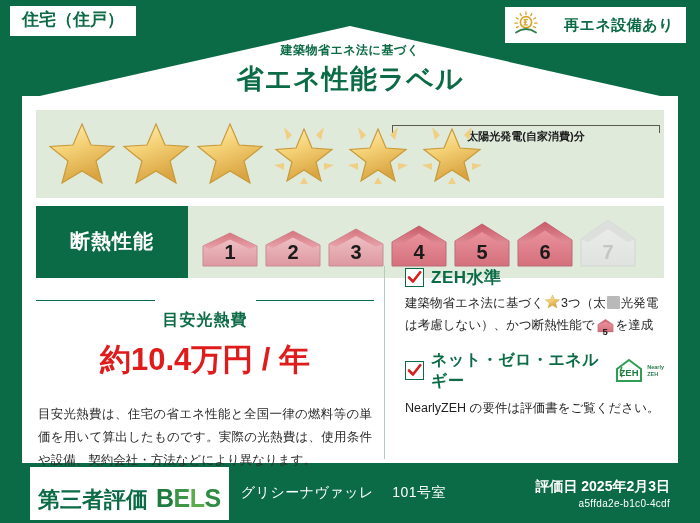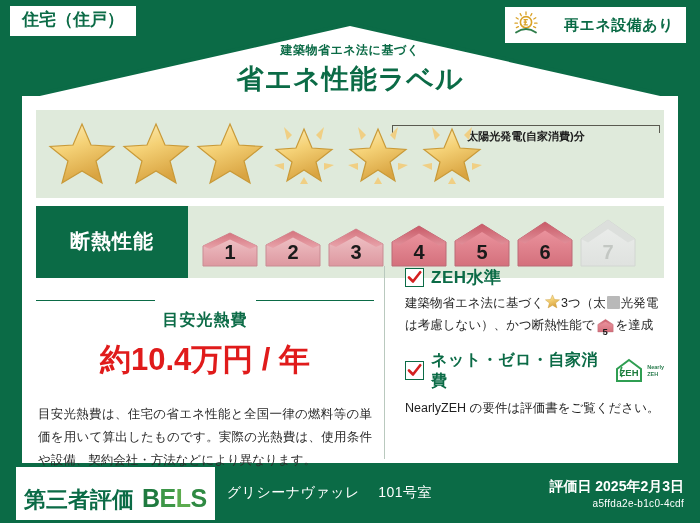--- a/index.html
+++ b/index.html
@@ -130,21 +130,21 @@
   .mini-house .n {
     position:absolute; left:0; right:0; bottom:0px; text-align:center;
     font-size:9.5px; font-weight:bold; color:#1a1a1a;
   }
   .zeh-logo-row { display:flex; align-items:center; gap:3px; }
   .nearly { font-size:5.5px; font-weight:bold; color:#2b7d4f; line-height:1.25; }
 
   
   .footer {
     position:absolute; left:0; bottom:0; width:700px; height:60px;
-    display:flex; align-items:center; padding:0 16px;
+    display:flex; align-items:center; padding:0 30px;
   }
   .bels-box {
     background:#ffffff; padding:4px 8px 5px 8px;
     display:flex; align-items:baseline; gap:8px;
   }
   .bels-jp { color:#0b6b46; font-size:22px; font-weight:bold; letter-spacing:0px; }
   .bels-en { font-size:25px; font-weight:bold; letter-spacing:-0.5px;margin-top:13px; }
   .bels-en .b1{color:#1f7a3f;} .bels-en .b2{color:#3d9647;} .bels-en .b3{color:#5cab4e;} .bels-en .b4{color:#2f8a43;}
   .prop { color:#fff; font-size:14px; margin-left:12px; letter-spacing:0.5px; }
   .prop .room { margin-left:14px; }
@@ -385,21 +385,21 @@
                 </svg><span class="n">5</span></span><span>を達成</span></div>
         </div>
 
         <div class="zeh-block" style="margin-top:10px;">
           <div class="zeh-head">
             <span class="chk">
               <svg width="15" height="15" viewBox="0 0 15 15">
                 <path d="M2 7.5 L6 11.5 L13.2 2.2" fill="none" stroke="#d42020" stroke-width="2.6" stroke-linecap="round" stroke-linejoin="round"></path>
               </svg>
             </span>
-            <span class="zeh-title sm">ネット・ゼロ・自家消費</span>
+            <span class="zeh-title sm">ネット・ゼロ・エネルギー</span>
             <span class="zeh-logo-row">
               <svg width="30" height="25" viewBox="0 0 30 25">
                 <path d="M15 2 L27 11 L27 23 L3 23 L3 11 Z" fill="none" stroke="#2f9e52" stroke-width="2"></path>
                 <path d="M8 9 Q5 14 8 19" fill="none" stroke="#2f9e52" stroke-width="1.6"></path>
                 <text x="15" y="18" font-size="9.5" font-weight="bold" fill="#1f7d3f" text-anchor="middle" font-family="Liberation Sans, sans-serif">ZEH</text>
               </svg>
               <span class="nearly">
                 <span>Nearly</span><br>
                 <span>ZEH</span>
               </span>

